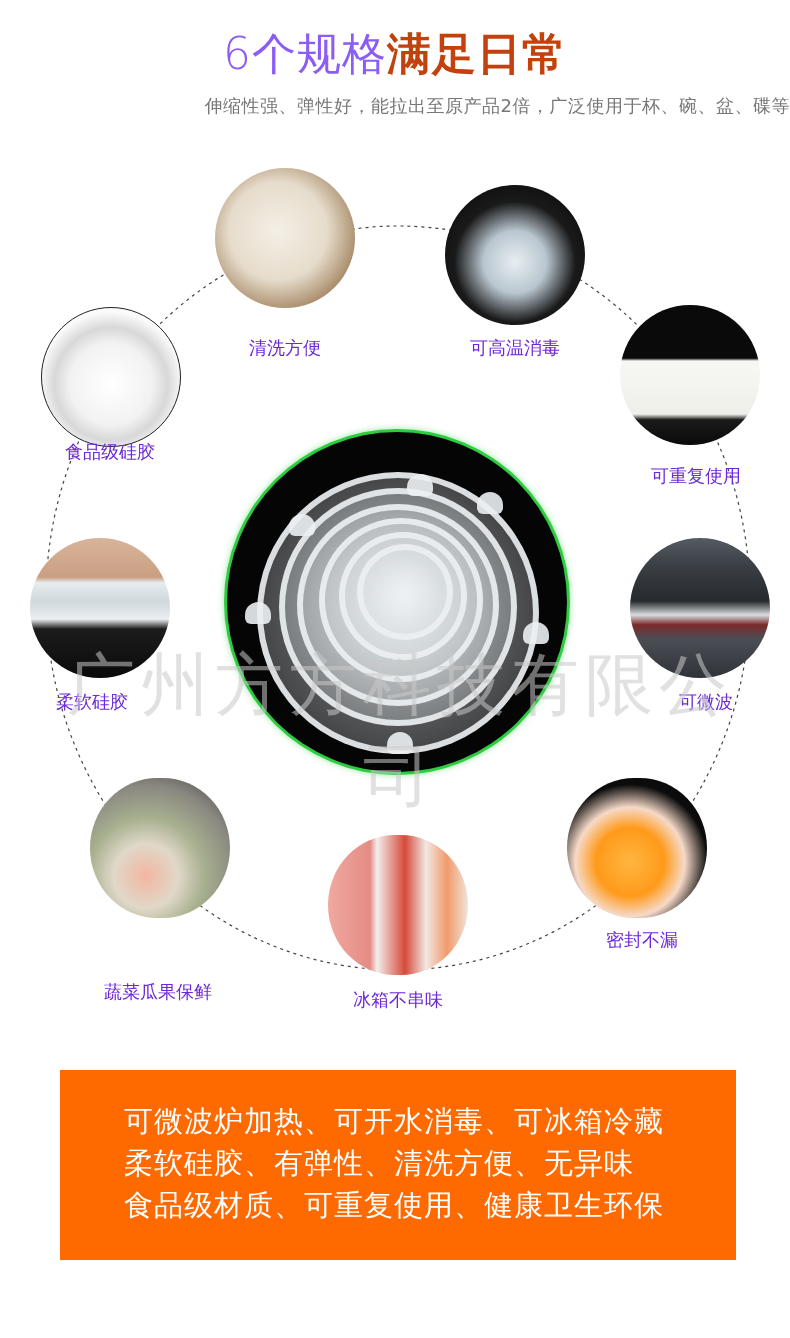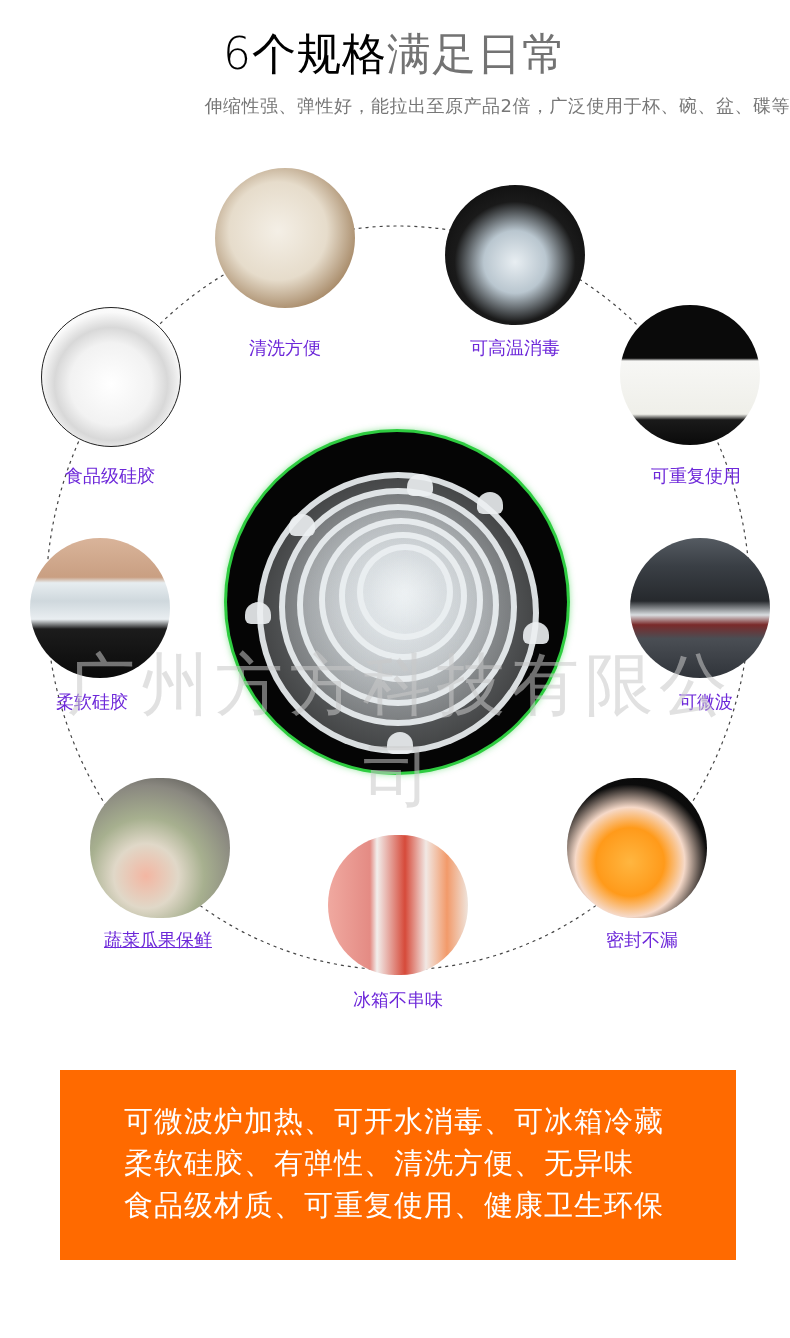--- a/index.html
+++ b/index.html
@@ -1,21 +1,21 @@
 <!DOCTYPE html>
 <html><head>
 <meta charset="utf-8">
 <style>
   html, body { margin:0; padding:0; background:#ffffff; }
   body { width:790px; height:1338px; position:relative; overflow:hidden;
          font-family:"DejaVu Sans","Liberation Sans",sans-serif; color:#222; }
   .title { position:absolute; left:0; width:790px; top:26px; text-align:center;
            font-size:44px; line-height:56px; color:#111; letter-spacing:1px; }
-  .title .light { font-weight:300; color:#000000; }
-  .title .bold { font-weight:normal; color:#737373; }
+  .title .light { font-weight:300; color:#8b5cf6; }
+  .title .bold { font-weight:bold; color:#c2410c; }
   .subtitle { position:absolute; left:0; width:790px; top:94px; text-align:right;
               font-size:18px; color:#777; letter-spacing:0.5px; }
   svg.ring { position:absolute; left:0; top:0; }
   .photo { position:absolute; border-radius:50%; overflow:hidden; box-sizing:border-box; }
   .photo.dark { background:#111; }
   .label { position:absolute; font-size:18px; color:#6d28d9; text-align:center; width:180px; white-space:nowrap; }
   .center-circle { position:absolute; left:227px; top:432px; width:340px; height:340px; border-radius:50%;
                    background:#050505; box-shadow:0 0 0 3px #2ecc40, 0 0 6px 3px rgba(46,204,64,0.5); overflow:hidden; }
   .lid { position:absolute; border-radius:50%; border:6px solid rgba(235,240,242,0.9);
          background:radial-gradient(circle, rgba(240,244,246,0.55) 0%, rgba(220,226,230,0.35) 60%, rgba(255,255,255,0.15) 100%); }
@@ -53,33 +53,33 @@
   <div class="tab" style="left:62px;top:82px;"></div>
 </div>
 
 <div class="photo" style="left:215px;top:168px;width:140px;height:140px;background:radial-gradient(circle at 45% 45%, #f4efe6 0%, #e6dccb 45%, #9b7a55 80%, #3a2a1e 100%);"></div>
 <div class="label" style="left:195px;top:336px;">清洗方便</div>
 
 <div class="photo dark" style="left:445px;top:185px;width:140px;height:140px;background:radial-gradient(circle at 50% 55%, #e8eef2 0%, #b9c6cf 30%, #1a1a1a 58%, #050505 100%);"></div>
 <div class="label" style="left:425px;top:336px;">可高温消毒</div>
 
 <div class="photo" style="left:41px;top:307px;width:140px;height:140px;border:1.5px solid #222;background:radial-gradient(circle at 50% 55%, #ffffff 0%, #f2f2f2 40%, #d8d8d8 55%, #fafafa 70%, #ffffff 100%);"></div>
-<div class="label" style="left:20px;top:464px;">食品级硅胶</div>
+<div class="label" style="left:20px;top:440px;">食品级硅胶</div>
 
 <div class="photo dark" style="left:620px;top:305px;width:140px;height:140px;background:linear-gradient(180deg,#0a0a0a 0%,#0a0a0a 38%,#f7f7f5 40%,#efefe9 78%,#1a1a1a 82%,#0a0a0a 100%);"></div>
 <div class="label" style="left:606px;top:464px;">可重复使用</div>
 
 <div class="photo dark" style="left:30px;top:538px;width:140px;height:140px;background:linear-gradient(180deg,#d9b49a 0%,#c99f82 28%,#e7edf0 32%,#cfd8dd 45%,#e9eef1 58%,#1c1c1c 65%,#0a0a0a 100%);"></div>
 <div class="label" style="left:2px;top:690px;">柔软硅胶</div>
 
 <div class="photo dark" style="left:630px;top:538px;width:140px;height:140px;background:linear-gradient(180deg,#555b62 0%,#3a3f45 20%,#26292d 45%,#d9dde0 55%,#7a2a2a 62%,#4a4e54 72%,#30343a 100%);"></div>
 <div class="label" style="left:616px;top:690px;">可微波</div>
 
 <div class="photo" style="left:90px;top:778px;width:140px;height:140px;border-radius:50%/52%;background:radial-gradient(circle at 40% 70%, #f3b6a2 0%, #e0d8c8 25%, #a7b08f 45%, #8a8880 70%, #3a3a38 100%);"></div>
-<div class="label" style="left:68px;top:928px;text-decoration:underline;">蔬菜瓜果保鲜</div>
+<div class="label" style="left:68px;top:980px;">蔬菜瓜果保鲜</div>
 
 <div class="photo" style="left:328px;top:835px;width:140px;height:140px;border-radius:50%/52%;background:linear-gradient(90deg,#f0a9a0 0%,#e48b84 30%,#f2eeec 35%,#d64a3a 55%,#f1e8e4 70%,#f29a6a 85%,#efe4dc 100%);"></div>
 <div class="label" style="left:308px;top:988px;">冰箱不串味</div>
 
 <div class="photo dark" style="left:567px;top:778px;width:140px;height:140px;border-radius:50%/52%;background:radial-gradient(circle at 45% 60%, #ffb640 0%, #ff9a1a 30%, #f6d9c8 48%, #0c0c0c 68%, #050505 100%);"></div>
 <div class="label" style="left:552px;top:928px;">密封不漏</div>
 
 <div class="watermark">广州方方科技有限公司</div>
 
 <div class="orange-box">

